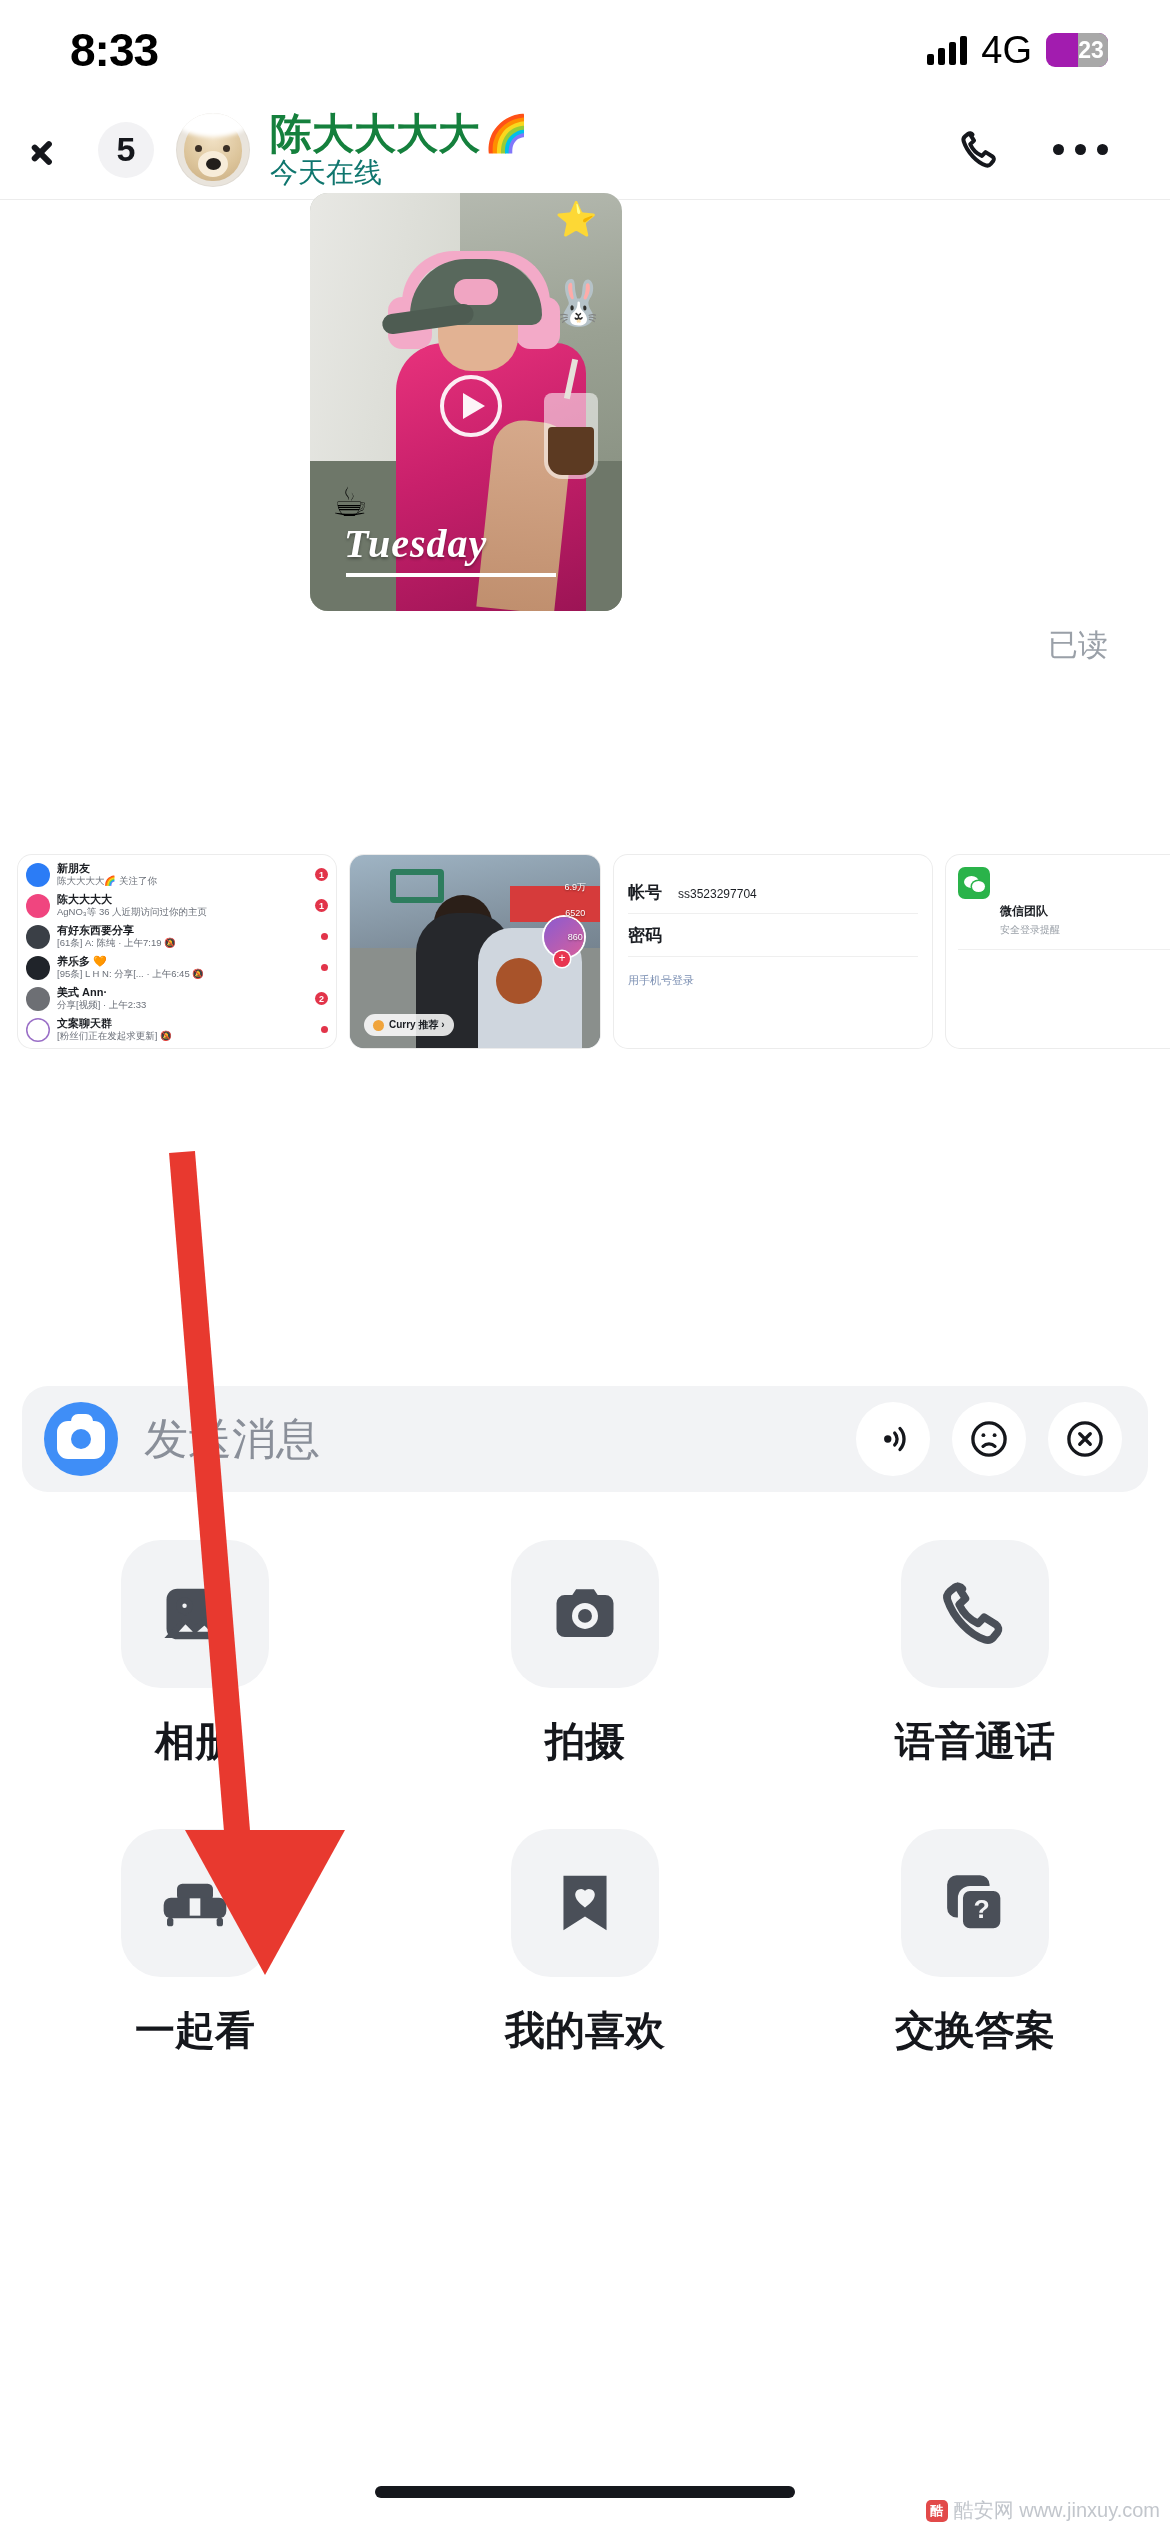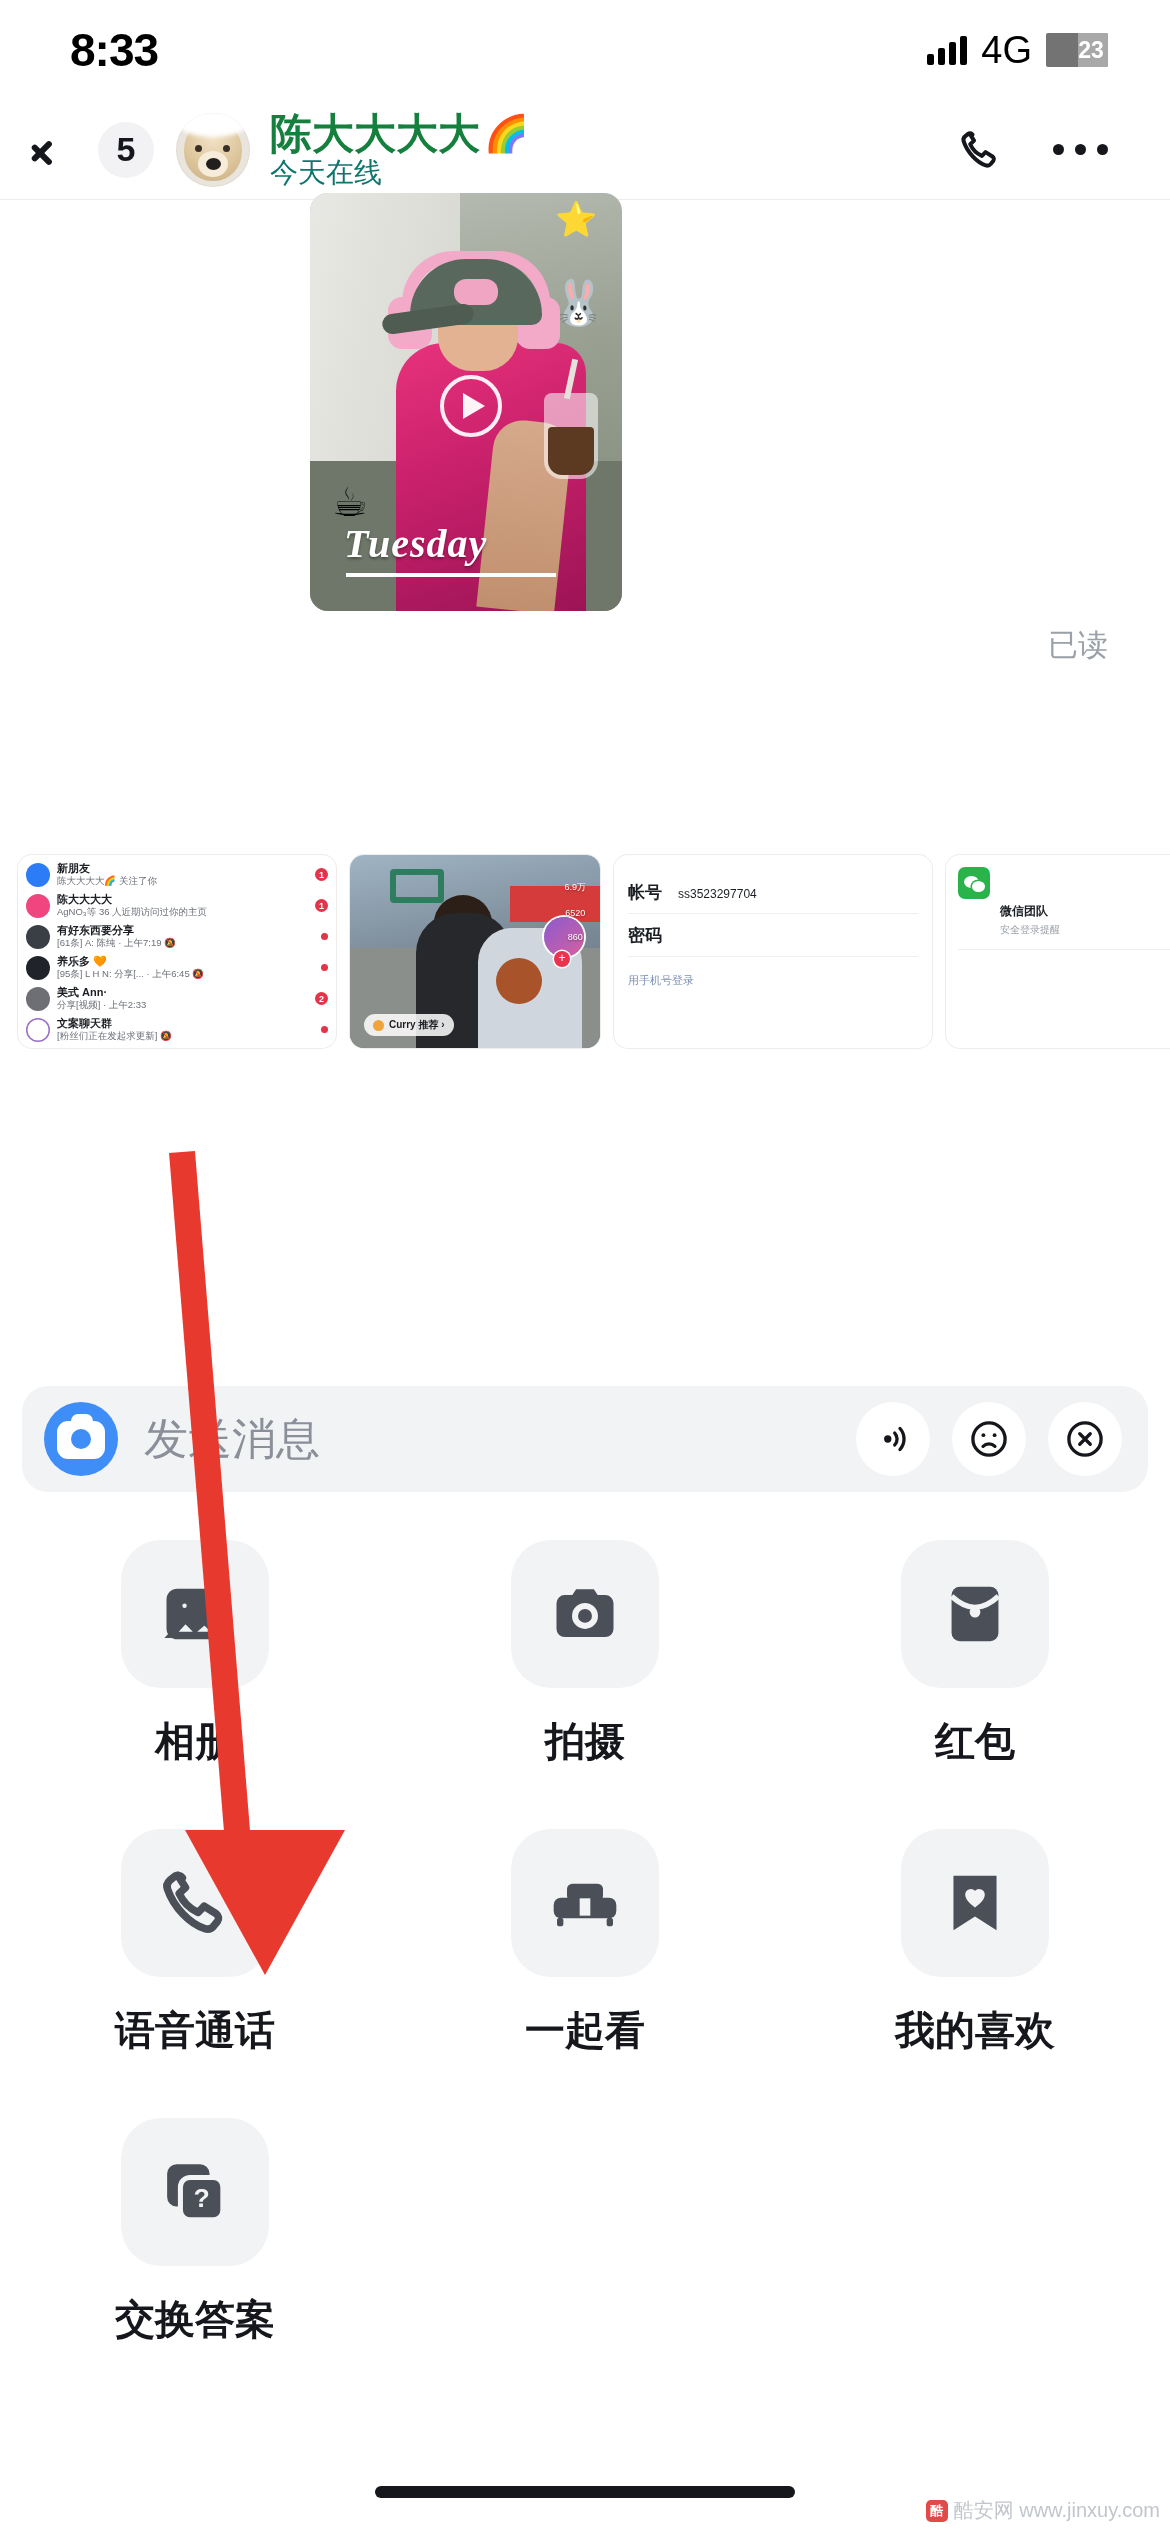--- a/index.html
+++ b/index.html
@@ -20,22 +20,22 @@
   .sb-time { font-size: 46px; font-weight: 700; letter-spacing: -1px; color:#000; }
   .sb-right { display: flex; align-items: center; gap: 14px; }
   .sig { display: flex; align-items: flex-end; gap: 4px; height: 30px; }
   .sig i { display:block; width: 7px; background:#000; border-radius: 2px; }
   .sig i:nth-child(1){ height: 11px; }
   .sig i:nth-child(2){ height: 17px; }
   .sig i:nth-child(3){ height: 23px; }
   .sig i:nth-child(4){ height: 29px; }
   .sb-net { font-size: 38px; font-weight: 500; color:#000; letter-spacing:0px;}
   .battery {
-    position: relative; width: 62px; height: 34px; border-radius: 2px;
-    background:#737373; display:flex; align-items:center; justify-content:center;
+    position: relative; width: 62px; height: 34px; border-radius: 9px;
+    background:#a21caf; display:flex; align-items:center; justify-content:center;
     overflow: hidden;
     padding-left: 28px;
   }
   .battery .fillbg{
     position:absolute; right:0; top:0; bottom:0; width: 30px; background:#a8a8a8;
   }
   .battery span { position:relative; font-size:23px; font-weight:700; color:#fff; z-index:2; }
   .battery:after{
     content:""; position:absolute; right:-7px; top:11px; width:5px; height:12px;
     background:#b9b9b9; border-radius: 0 3px 3px 0;
@@ -499,30 +499,20 @@
         <svg width="76" height="76" viewBox="0 0 24 24">
           <path d="M9.2 4.2h5.6l1.2 1.8h2.4A2.6 2.6 0 0 1 21 8.6v8.1a2.6 2.6 0 0 1-2.6 2.6H5.6A2.6 2.6 0 0 1 3 16.7V8.6A2.6 2.6 0 0 1 5.6 6H8z" fill="#4a4f58"></path>
           <circle cx="12" cy="12.6" r="4.1" fill="#f2f3f5"></circle>
           <circle cx="12" cy="12.6" r="2.2" fill="#4a4f58"></circle>
         </svg>
       </span>
       <span class="cell-lb">拍摄</span>
     </div>
 
 
-    <div class="cell">
-      <span class="cell-ico">
-        <svg width="76" height="76" viewBox="0 0 24 24">
-          <rect x="4.6" y="3.4" width="14.8" height="17.2" rx="2.6" fill="#4a4f58"></rect>
-          <path d="M4.6 6.4c2.6 2.4 5 3.5 7.4 3.5s4.8-1.1 7.4-3.5" fill="none" stroke="#f2f3f5" stroke-width="1.7"></path>
-          <circle cx="12" cy="11.4" r="1.7" fill="#f2f3f5"></circle>
-        </svg>
-      </span>
-      <span class="cell-lb">红包</span>
-    </div>
 
     <div class="cell">
       <span class="cell-ico">
         <svg width="76" height="76" viewBox="0 0 24 24" fill="none" stroke="#4a4f58" stroke-width="2.4" stroke-linecap="round" stroke-linejoin="round">
           <path d="M6.6 3.3 9 7.1l-2 1.9a12 12 0 0 0 6 6l1.9-2 3.8 2.4a1.7 1.7 0 0 1 .4 2.4l-1.3 1.6a2.5 2.5 0 0 1-2.7.7C10.5 18.7 5.3 13.5 3.3 7.6a2.5 2.5 0 0 1 .7-2.7l1.6-1.3a1.7 1.7 0 0 1 2.4.4z"></path>
         </svg>
       </span>
       <span class="cell-lb">语音通话</span>
     </div>
 

